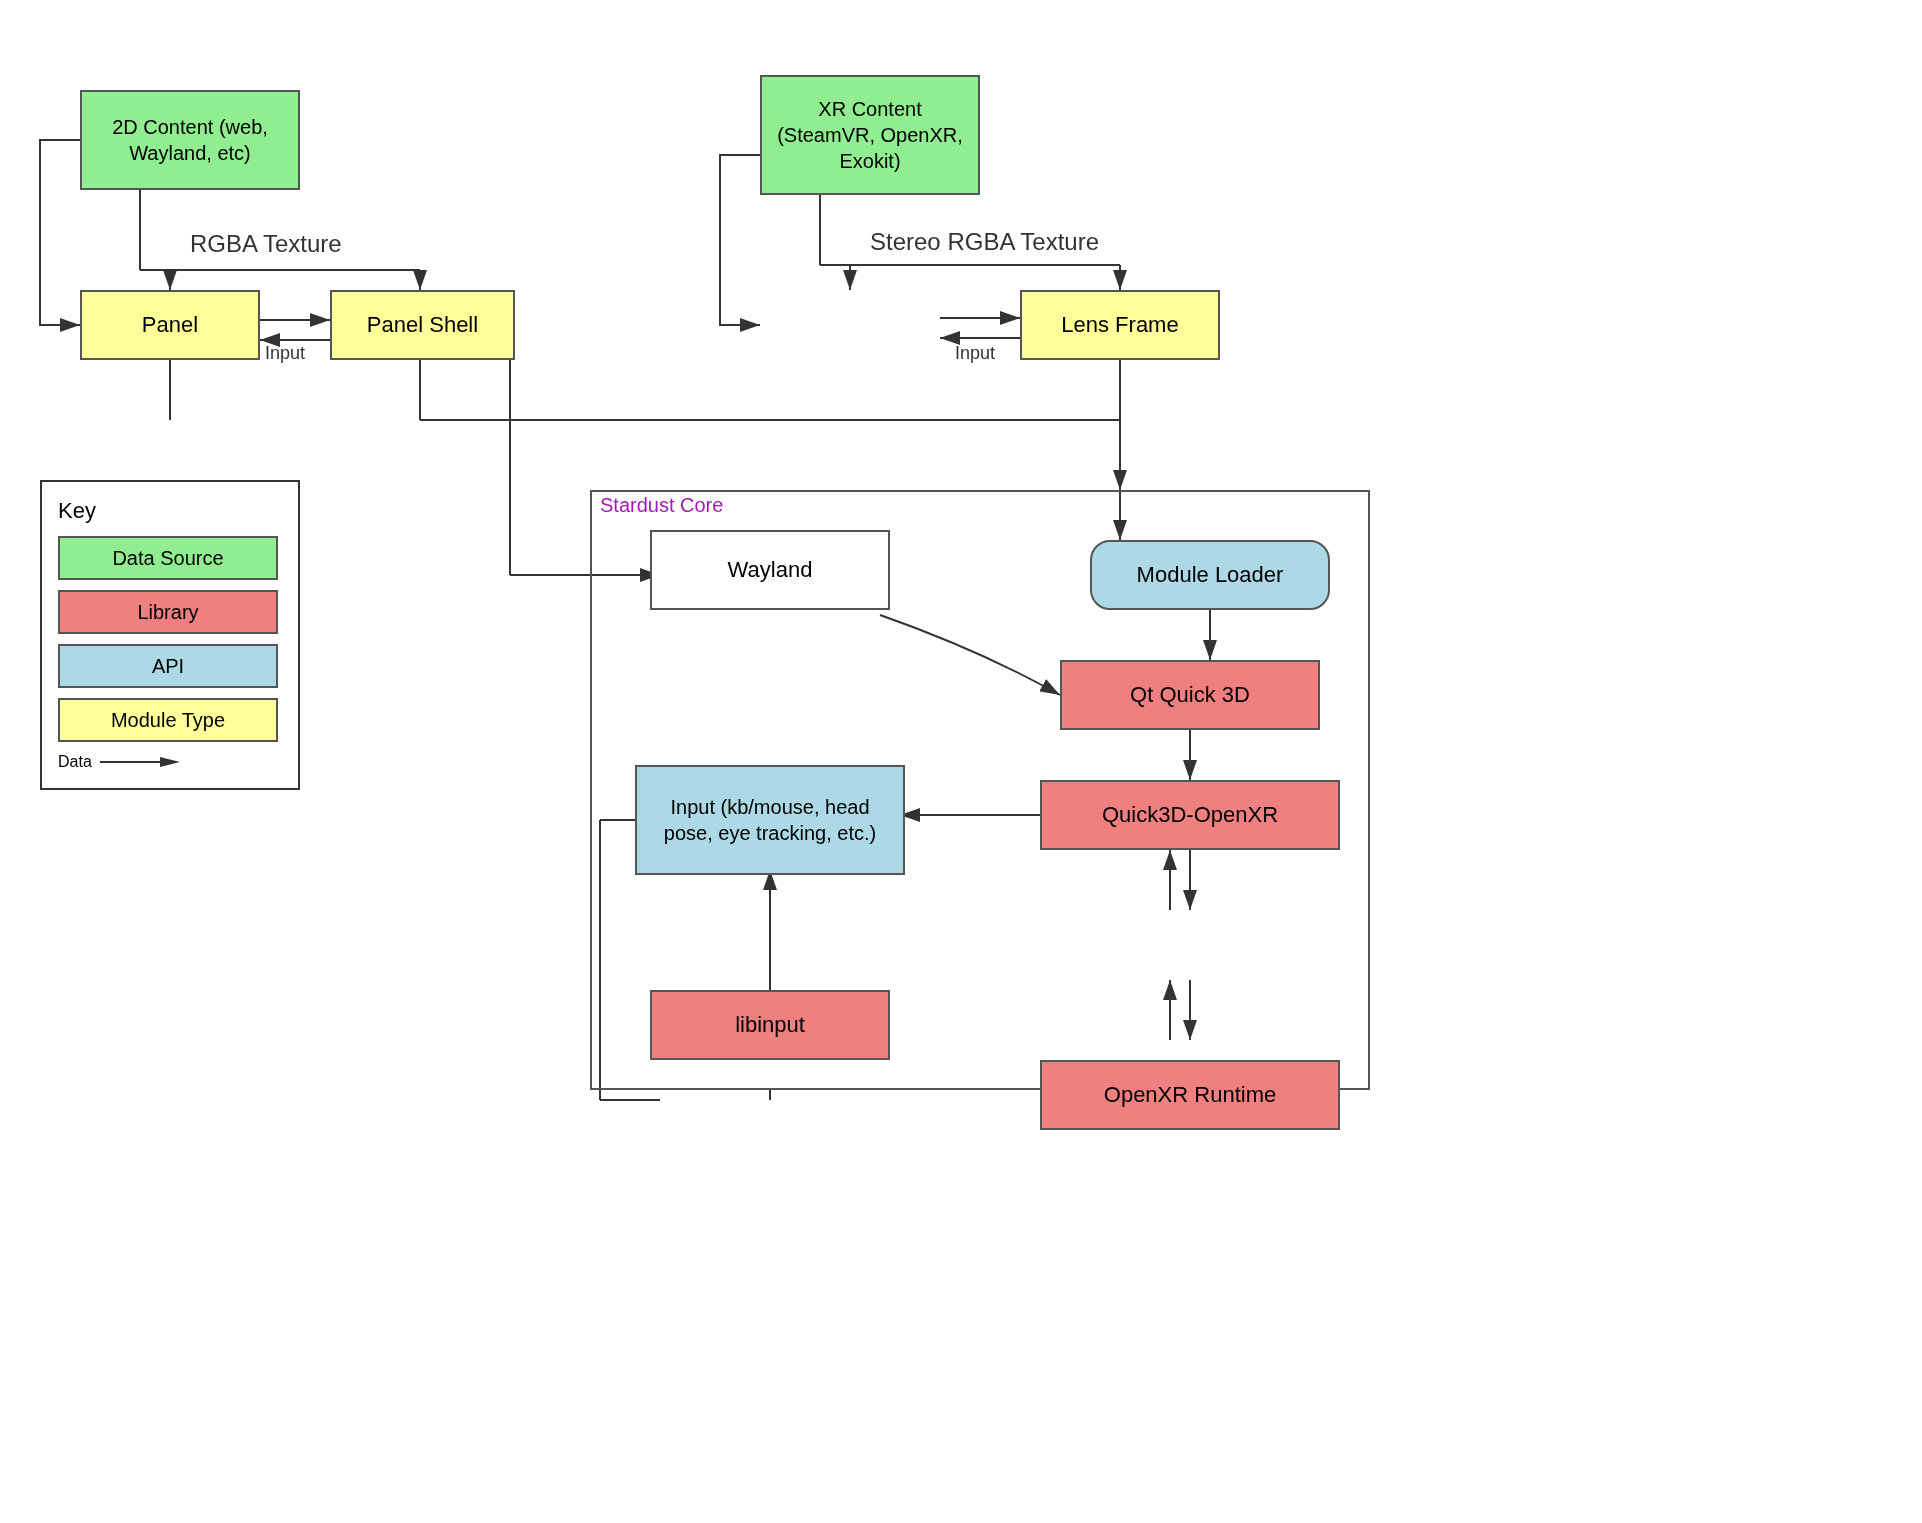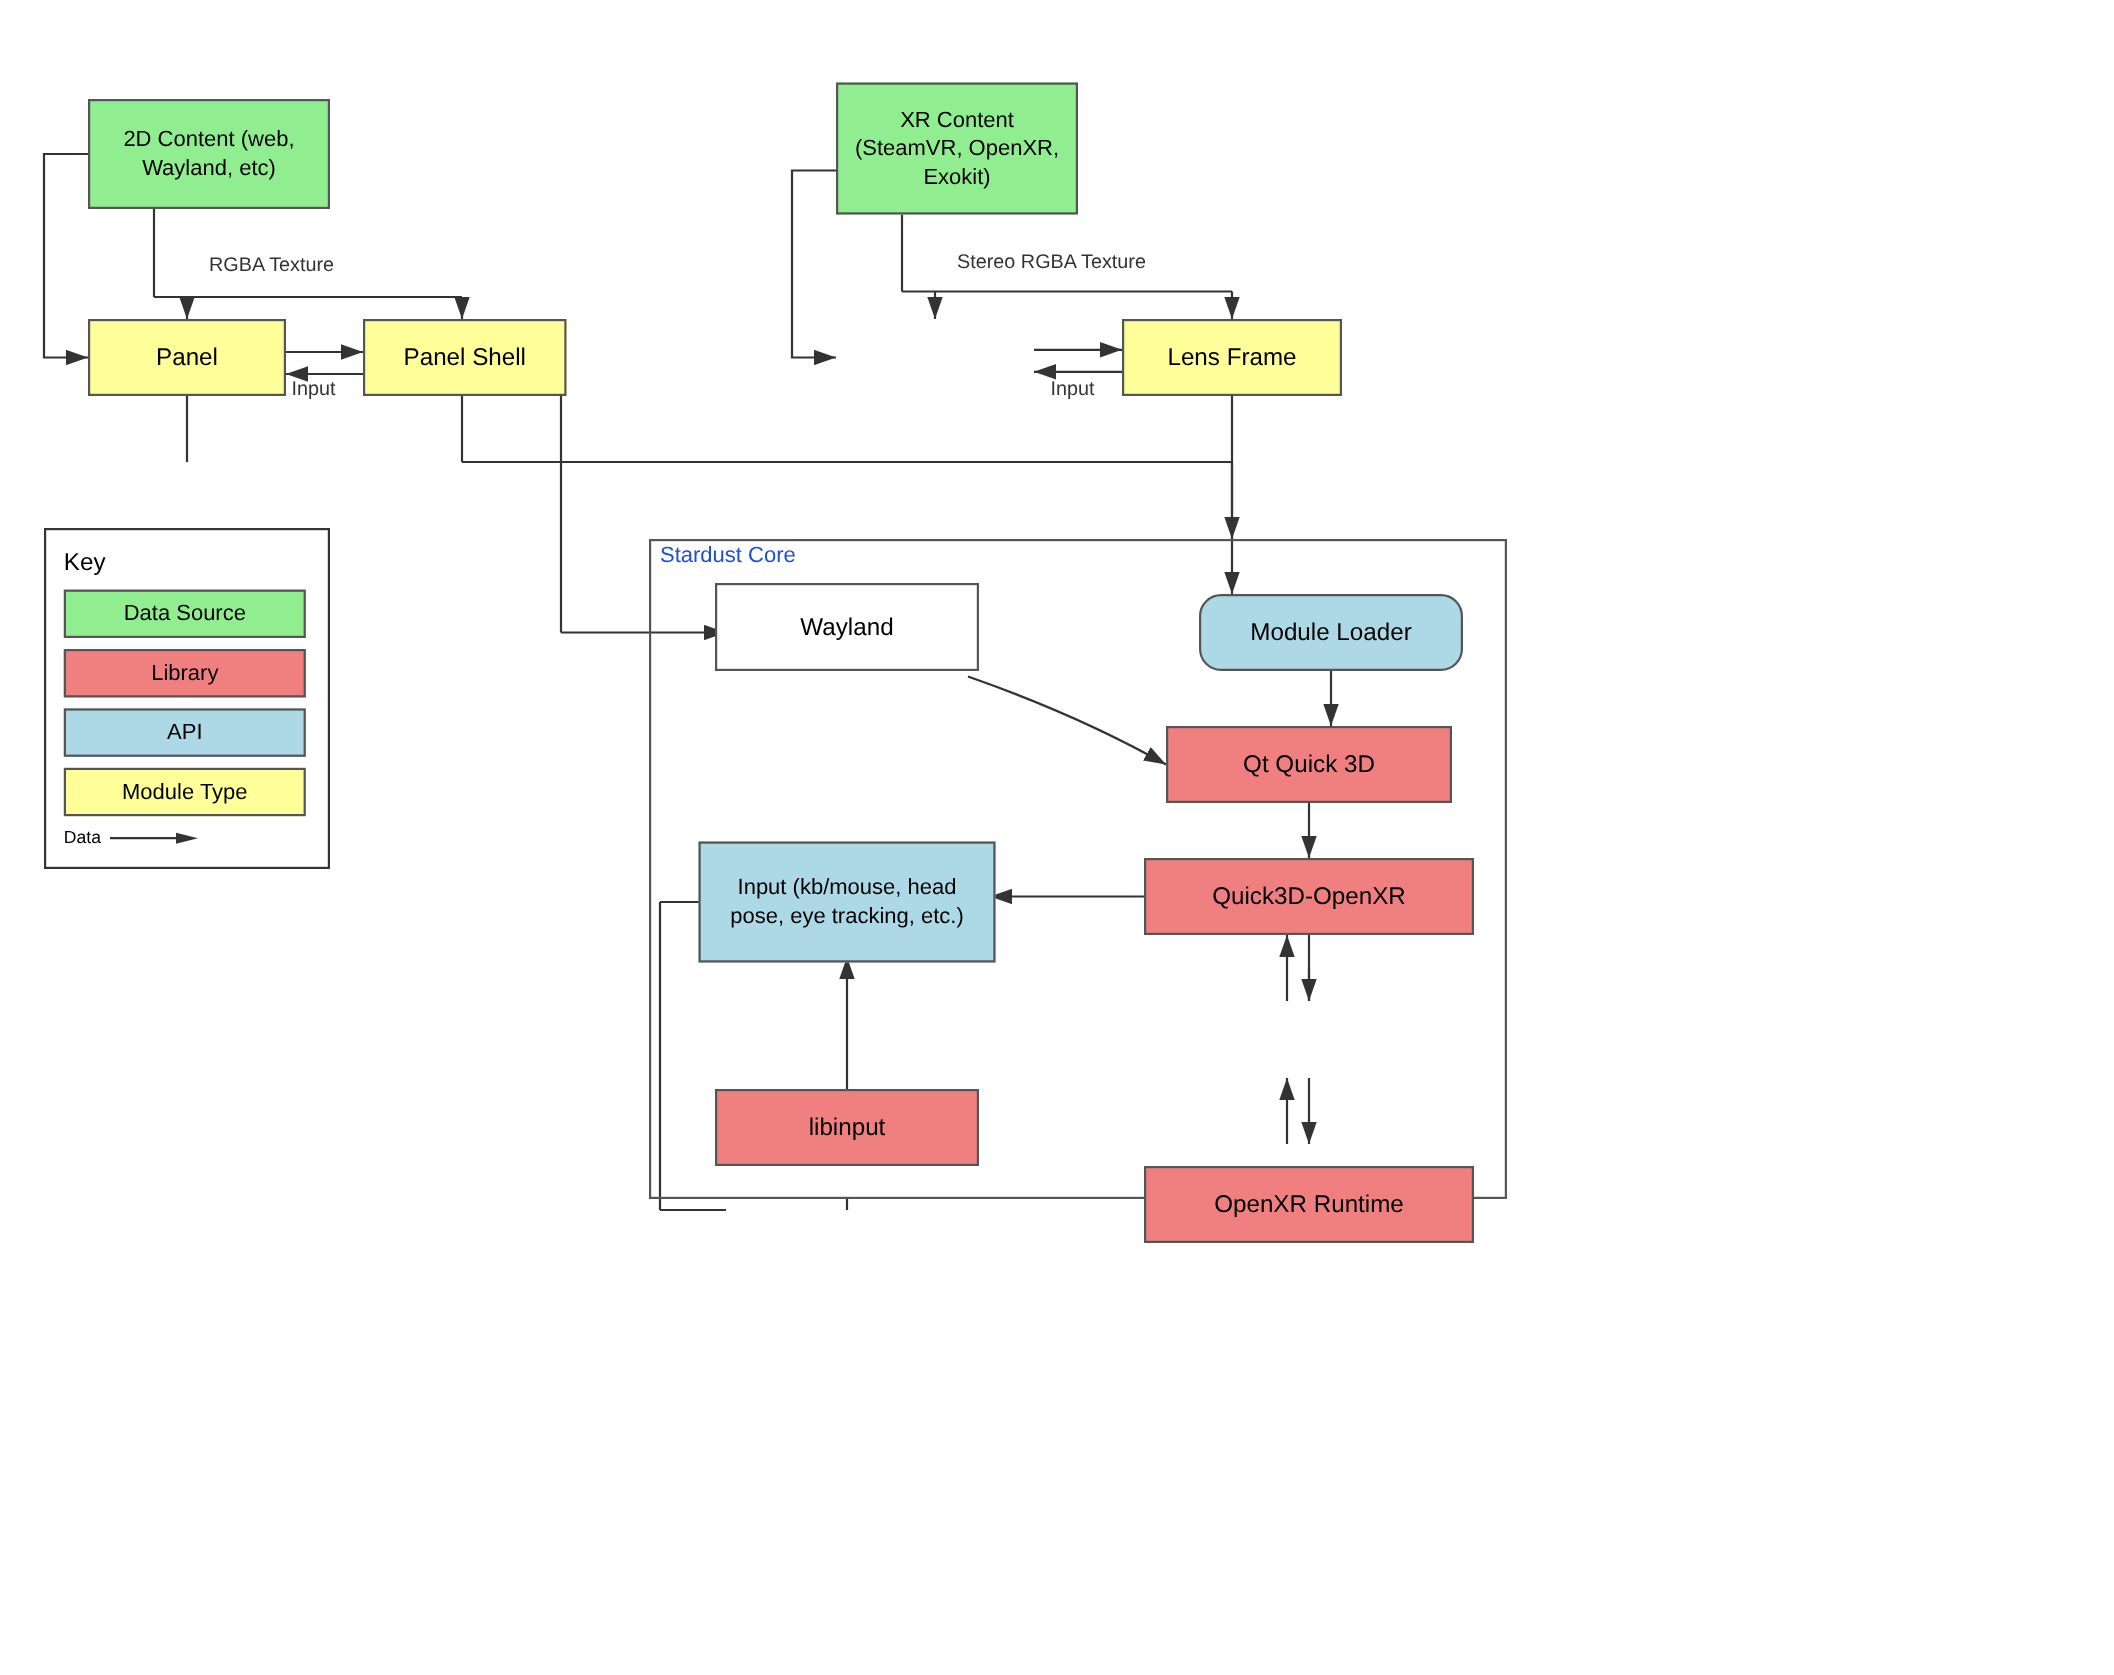--- a/index.html
+++ b/index.html
@@ -97,41 +97,41 @@
     svg.arrows {
       position: absolute;
       top: 0; left: 0;
       width: 1922px;
       height: 1523px;
       pointer-events: none;
     }
 
     .label-text {
       position: absolute;
-      font-size: 18px;
+      font-size: 24px;
       color: #333;
     }
 
     
     .stardust-core {
       position: absolute;
       top: 490px;
       left: 590px;
       width: 780px;
       height: 600px;
       border: 2px solid #555;
       background: transparent;
     }
 
     .stardust-label {
       position: absolute;
       top: 494px;
       left: 600px;
       font-size: 20px;
-      color: #1d4ed8;
+      color: #a21caf;
       text-align: center;
     }
   </style>
 </head>
 <body>
 
 <div class="diagram-container">
 
   <svg class="arrows">
     <defs>

